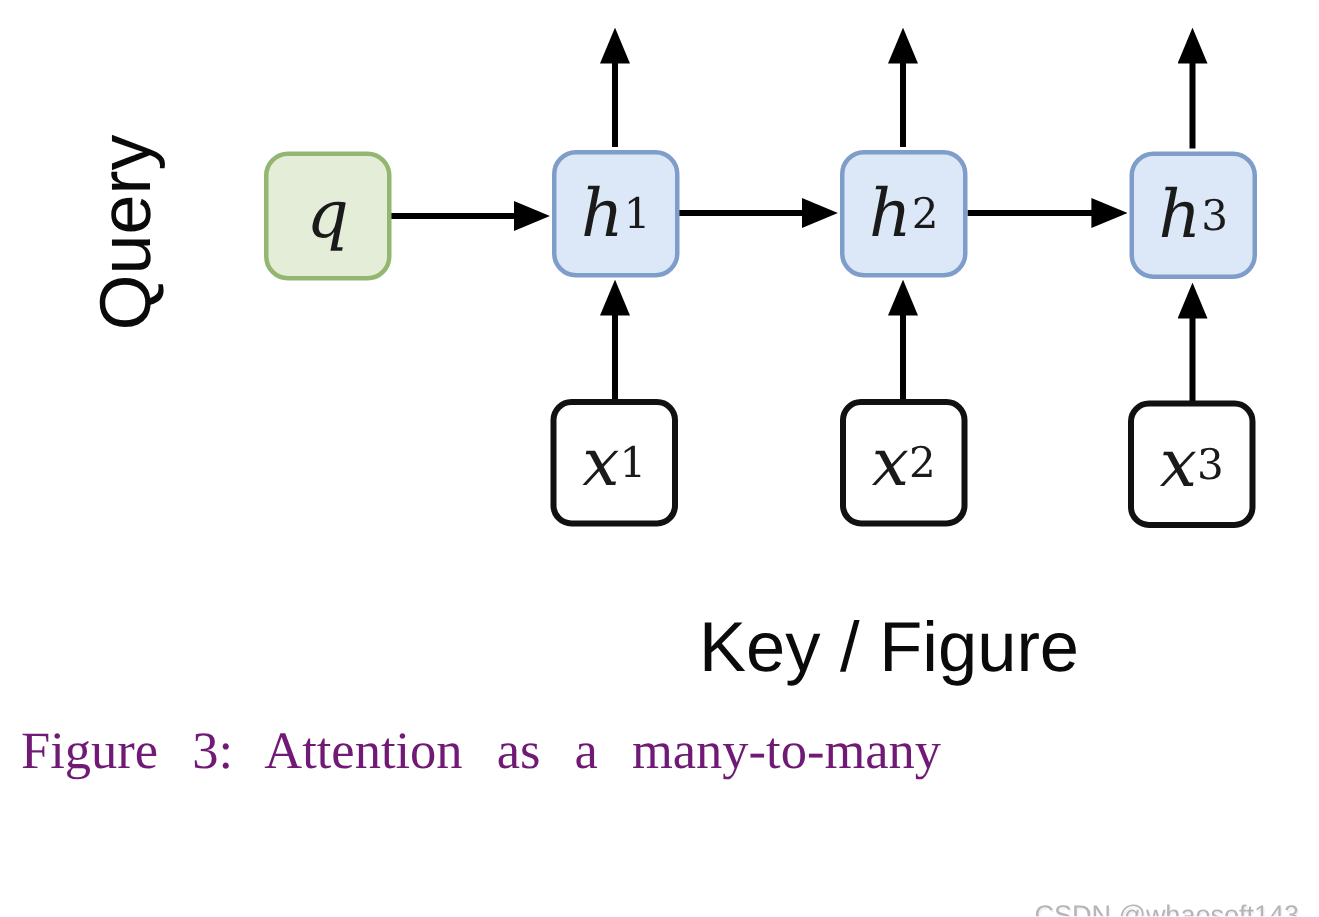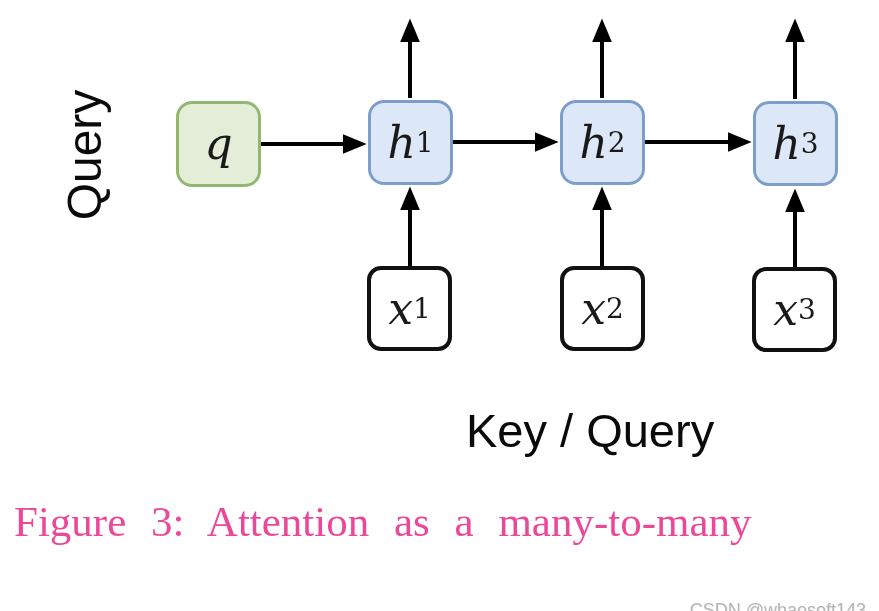--- a/index.html
+++ b/index.html
@@ -73,26 +73,26 @@
   }
   .kv-label {
     position: absolute;
     left: 466px; top: 403px;
     font-size: 47px;
     color: #0a0a0a;
     white-space: nowrap;
   }
   .caption {
     position: absolute;
-    left: 14px; top: 494px;
+    left: 14px; top: 473px;
     width: 850px;
     font-family: "Liberation Serif", serif;
-    font-size: 43px;
+    font-size: 35px;
     line-height: 55px;
-    color: #ec4899;
+    color: #701a75;
   }
   .caption .cap-line1 { word-spacing: 14px; white-space: nowrap; }
   .watermark {
     position: absolute;
     right: 13px; top: 600px;
     font-size: 18px;
     color: #b5b5b5;
     text-shadow: 1px 1px 0 #f2f2f2;
     white-space: nowrap;
   }
@@ -145,21 +145,21 @@
   </div>
   <div class="node node-x node-x2">
     <span class="mvar">x</span>
       <sub>2</sub>
   </div>
   <div class="node node-x node-x3">
     <span class="mvar">x</span>
       <sub>3</sub>
   </div>
 
-  <div class="kv-label">Key / Query</div>
+  <div class="kv-label">Key / Figure</div>
 
   <div class="caption">
     <span class="cap-line1">Figure 3: Attention as a many-to-many</span><br>
   </div>
 
   <div class="watermark">CSDN @whaosoft143</div>
 
 </div>
 
 </body></html>

